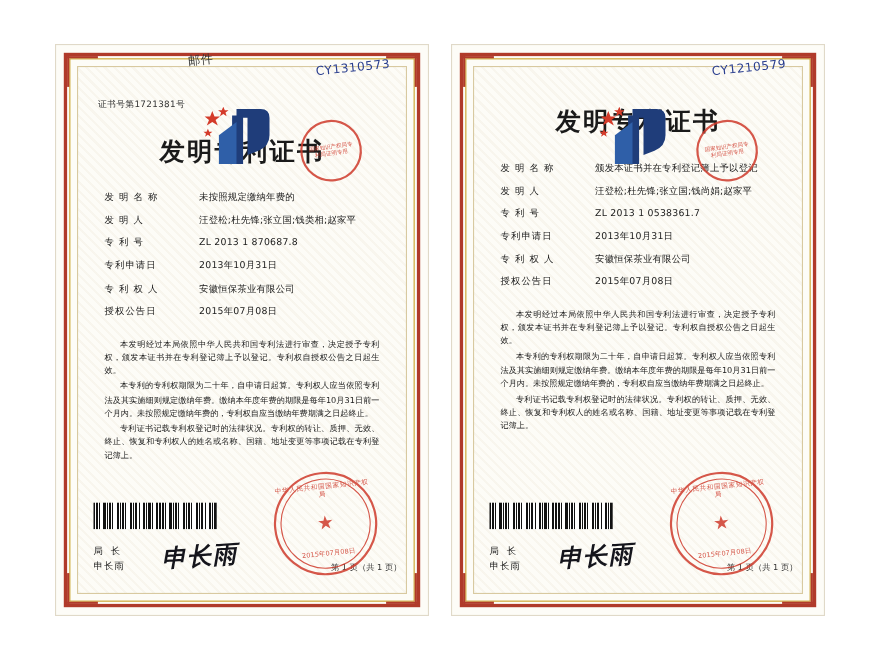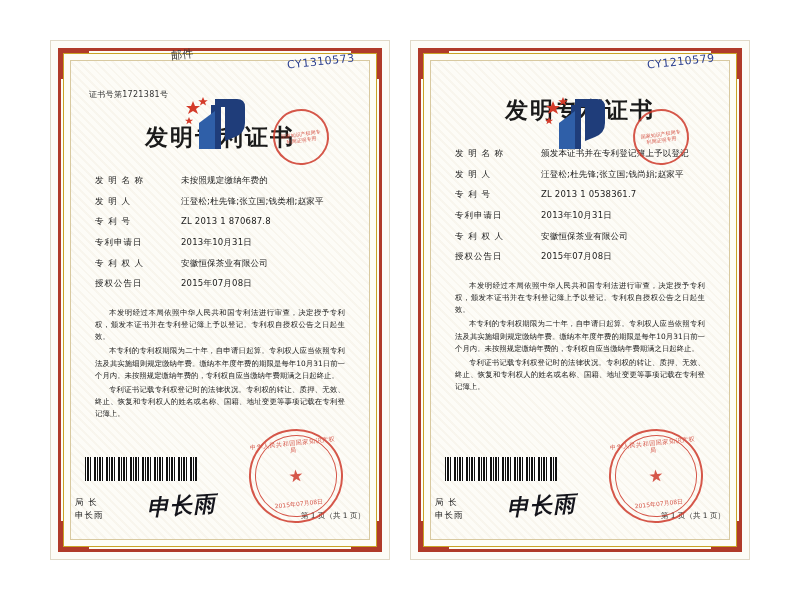--- a/index.html
+++ b/index.html
@@ -139,25 +139,26 @@
     bottom: 78px;
     width: 112px;
     height: 24px;
     background: repeating-linear-gradient(90deg,
       #111 0 1px, #fff 1px 2px, #111 2px 4px, #fff 4px 5px,
       #111 5px 6px, #fff 6px 9px, #111 9px 11px, #fff 11px 12px);
   }
 
   .signature-block {
     position: absolute;
-    left: 24px;
+    left: 34px;
     bottom: 36px;
     font-size: 8.5px;
     color: #1a1a1a;
     line-height: 1.6;
+    font-family: Liberation Mono, monospace;
   }
   .sig-row { letter-spacing: 1px; }
 
   .handwriting {
     position: absolute;
     left: 96px;
     bottom: 38px;
     font-family: "DejaVu Serif", serif;
     font-size: 22px;
     font-style: italic;

